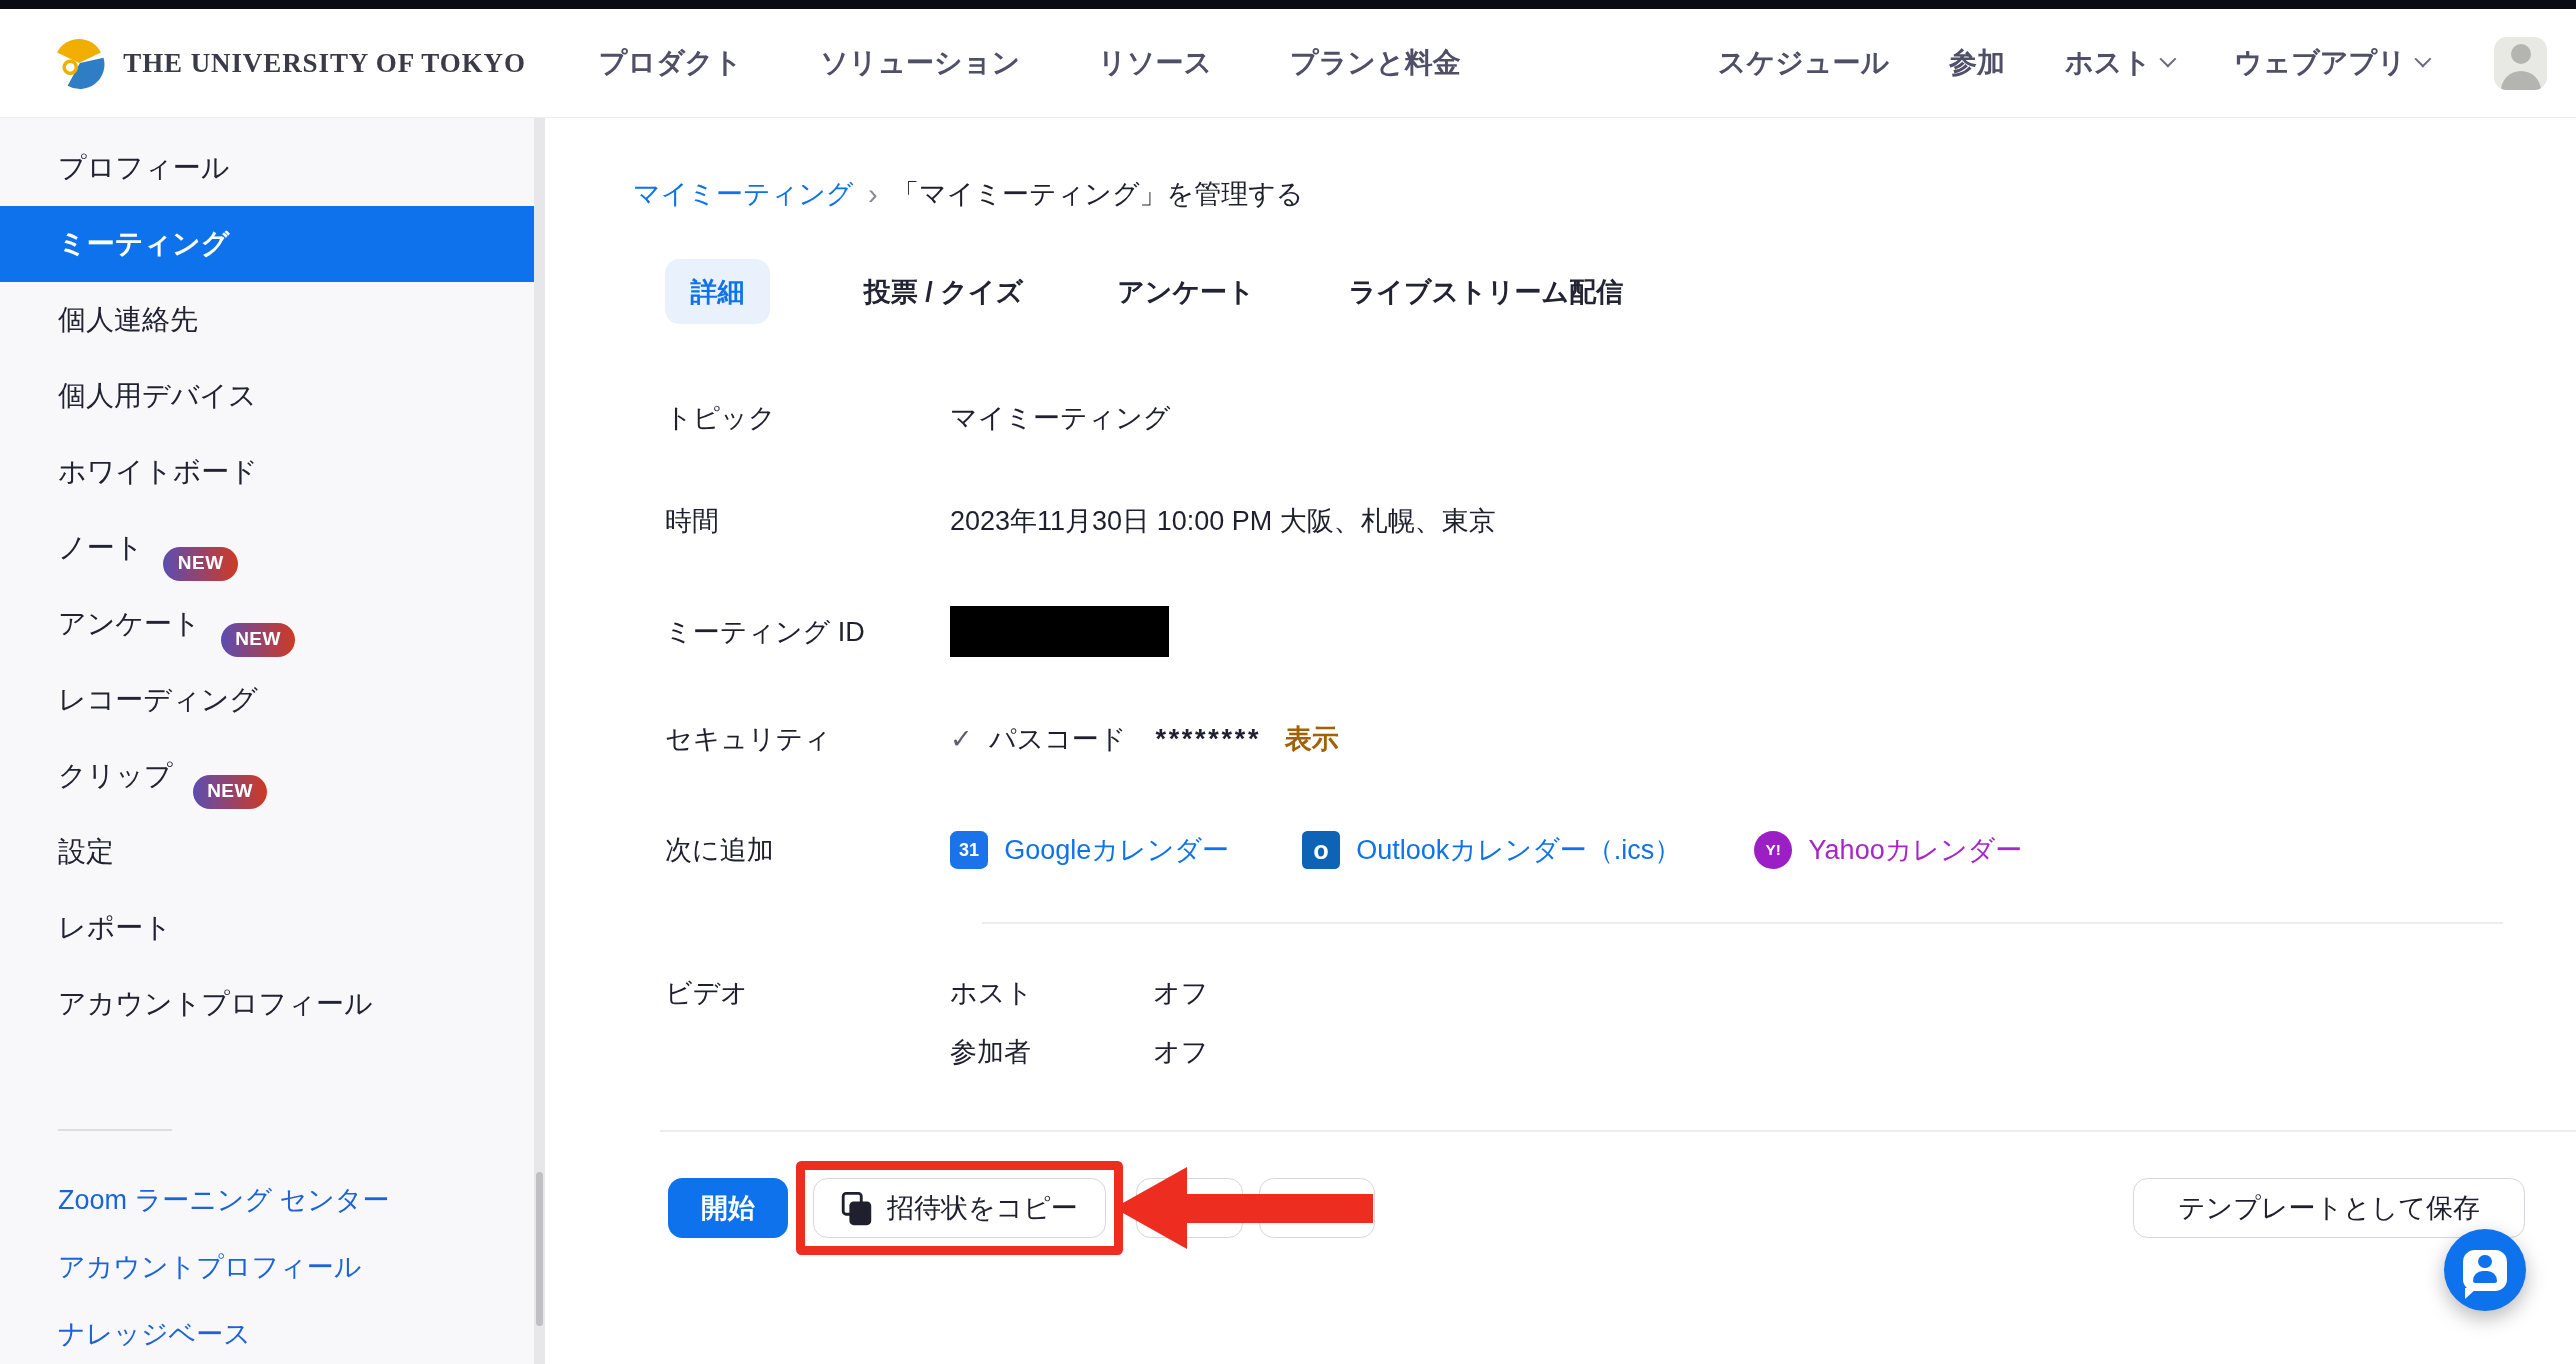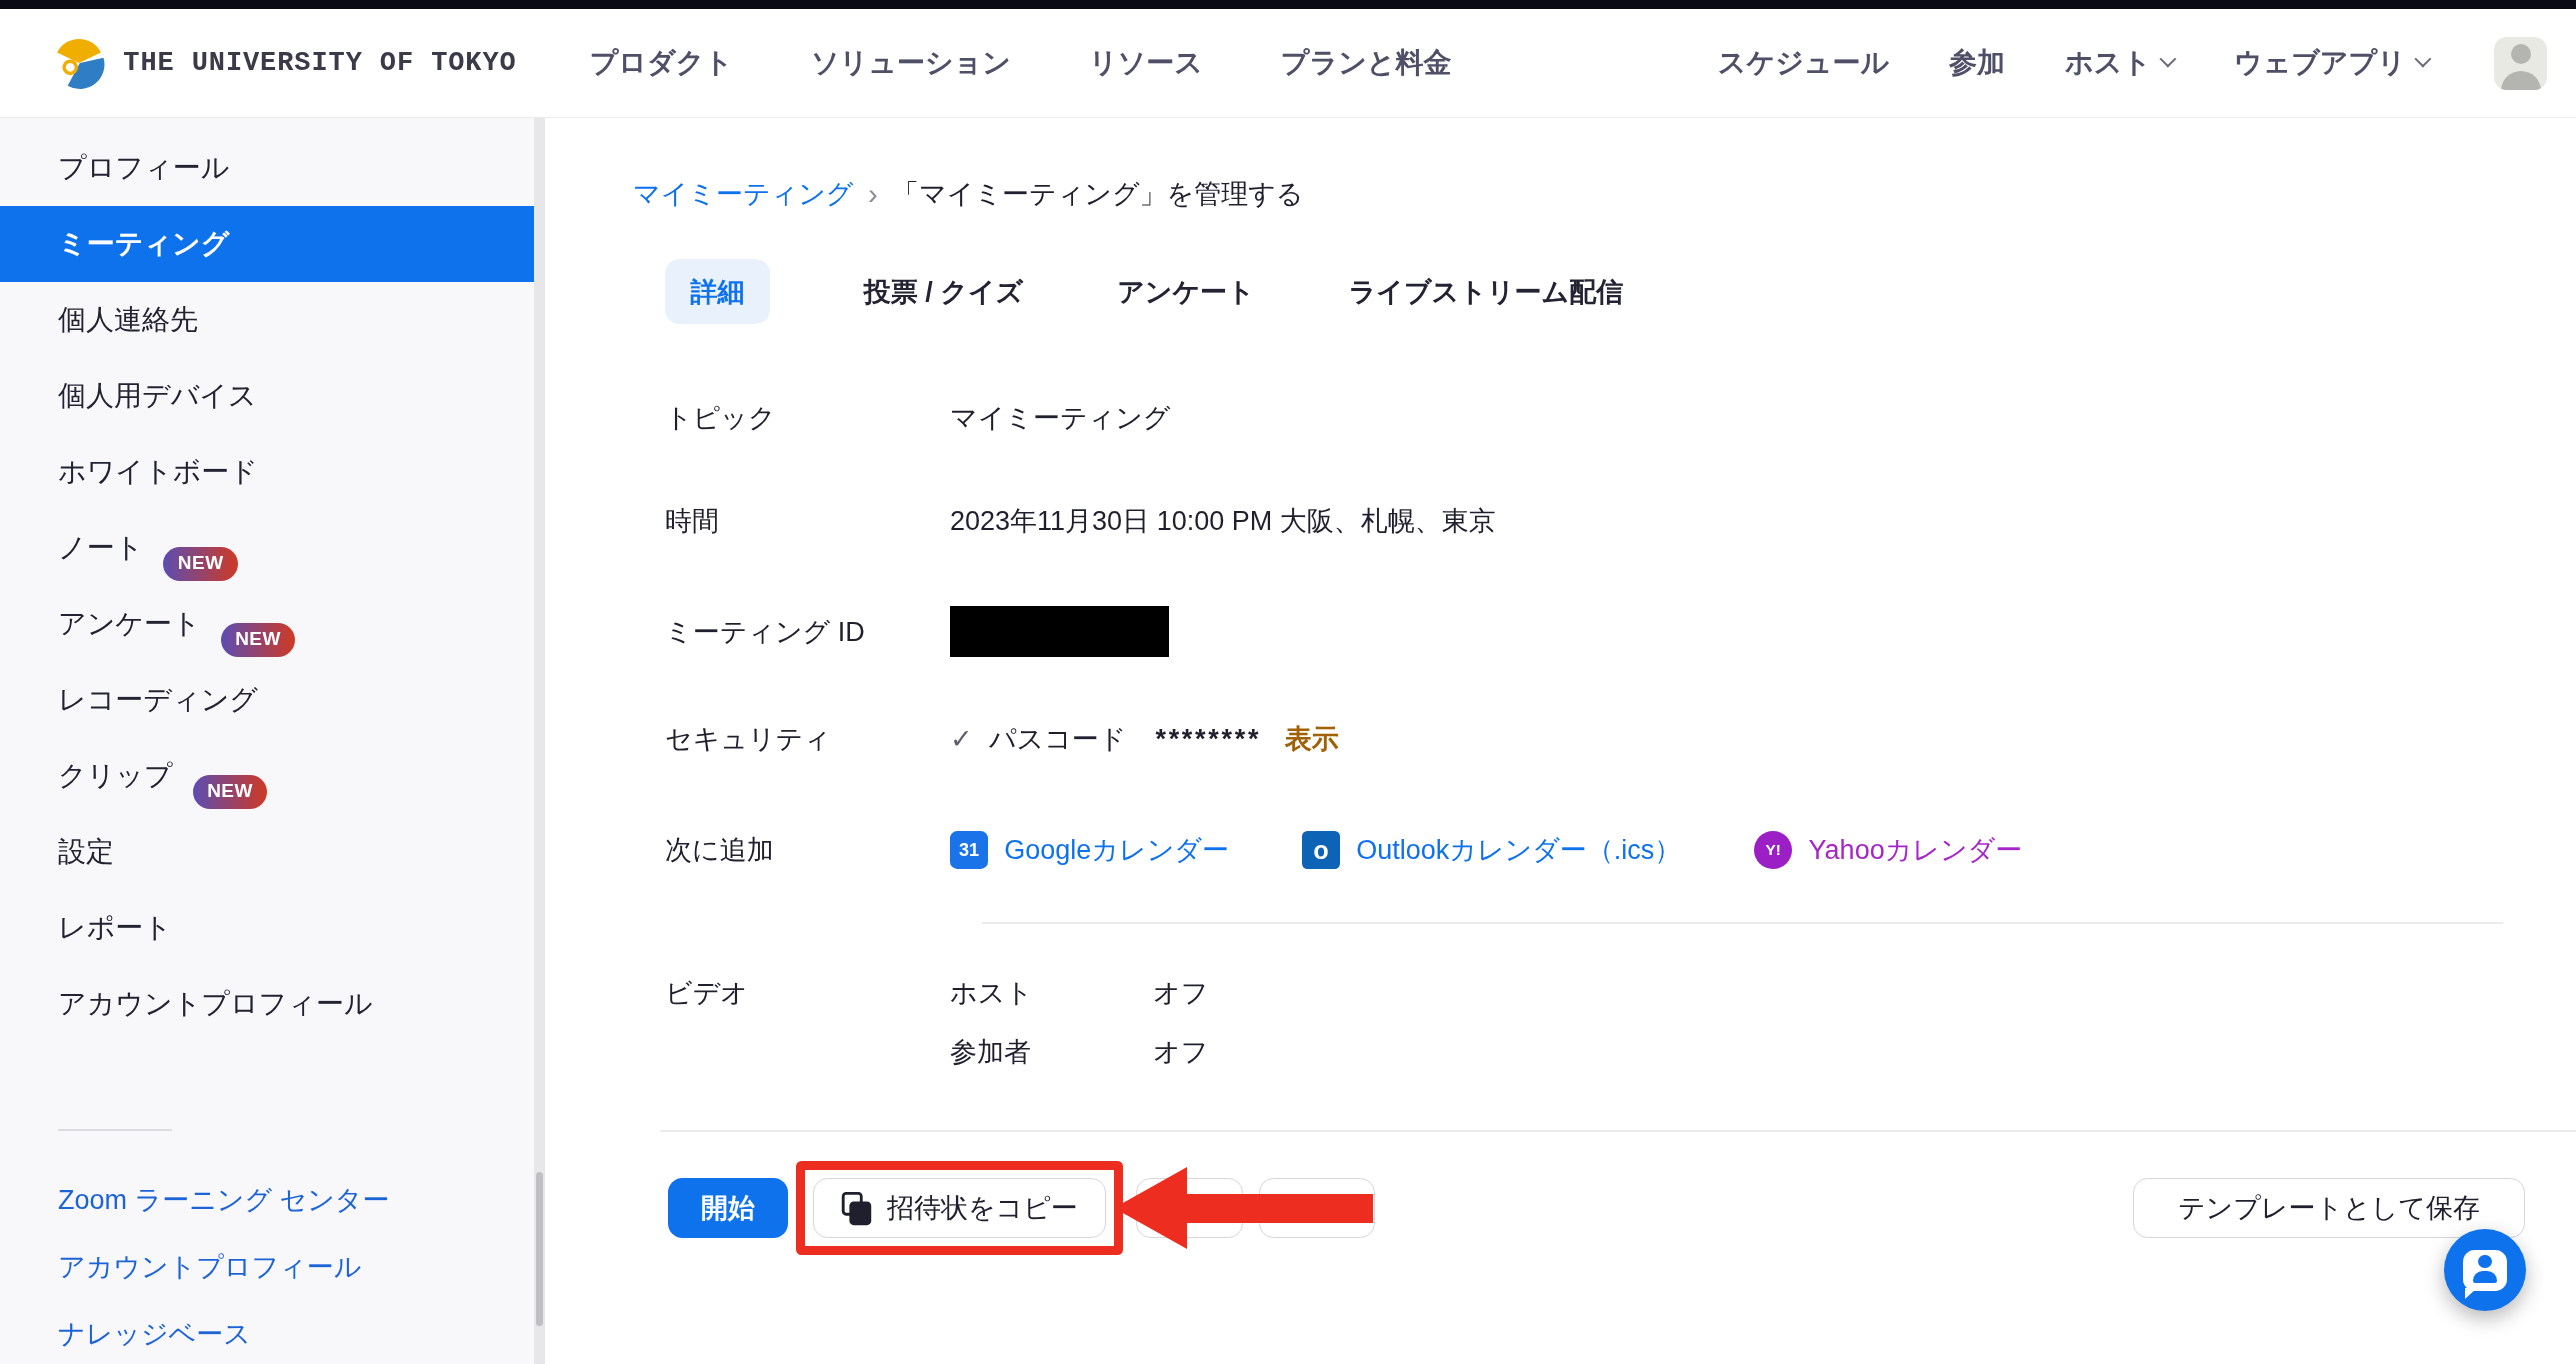--- a/index.html
+++ b/index.html
@@ -5,21 +5,21 @@
   * { box-sizing: border-box; margin: 0; padding: 0; }
   html, body { width: 2576px; height: 1364px; overflow: hidden; background: #fff;
     font-family: "Liberation Sans", "DejaVu Sans", sans-serif; color: #1f1f2e; }
 
   .top-strip { height: 9px; background: #0b0b16; }
 
   
   .header { height: 109px; background: #fff; display: flex; align-items: center;
     padding: 0 29px 0 51px; border-bottom: 1.8px solid #ececf0; }
   .logo { display: flex; align-items: center; gap: 16.3px; }
-  .logo-text { font-family: Liberation Mono, monospace; font-size: 27px;
+  .logo-text { font-family: Liberation Serif, serif; font-size: 27px;
     font-weight: 600; letter-spacing: 0.9px; color: #3a3a48; white-space: nowrap; }
   .nav-left { display: flex; gap: 78px; margin-left: 73px; }
   .nav-right { display: flex; align-items: center; gap: 60px; margin-left: auto; }
   .nav-item { font-size: 28px; font-weight: 700; color: #4f4f68; cursor: pointer;
     display: flex; align-items: center; white-space: nowrap; }
   .caret { width: 11.8px; height: 11.8px; border-right: 2.7px solid #6a6a7a; border-bottom: 2.7px solid #6a6a7a;
     transform: rotate(45deg); margin-left: 11px; margin-top: -7.3px; }
   .avatar { width: 53px; height: 53px; border-radius: 12.7px; background: #e9e9e4;
     position: relative; overflow: hidden; margin-left: 5.4px; cursor: pointer; }
   .avatar::before { content: ""; position: absolute; top: 7.3px; left: 50%; transform: translateX(-50%);

